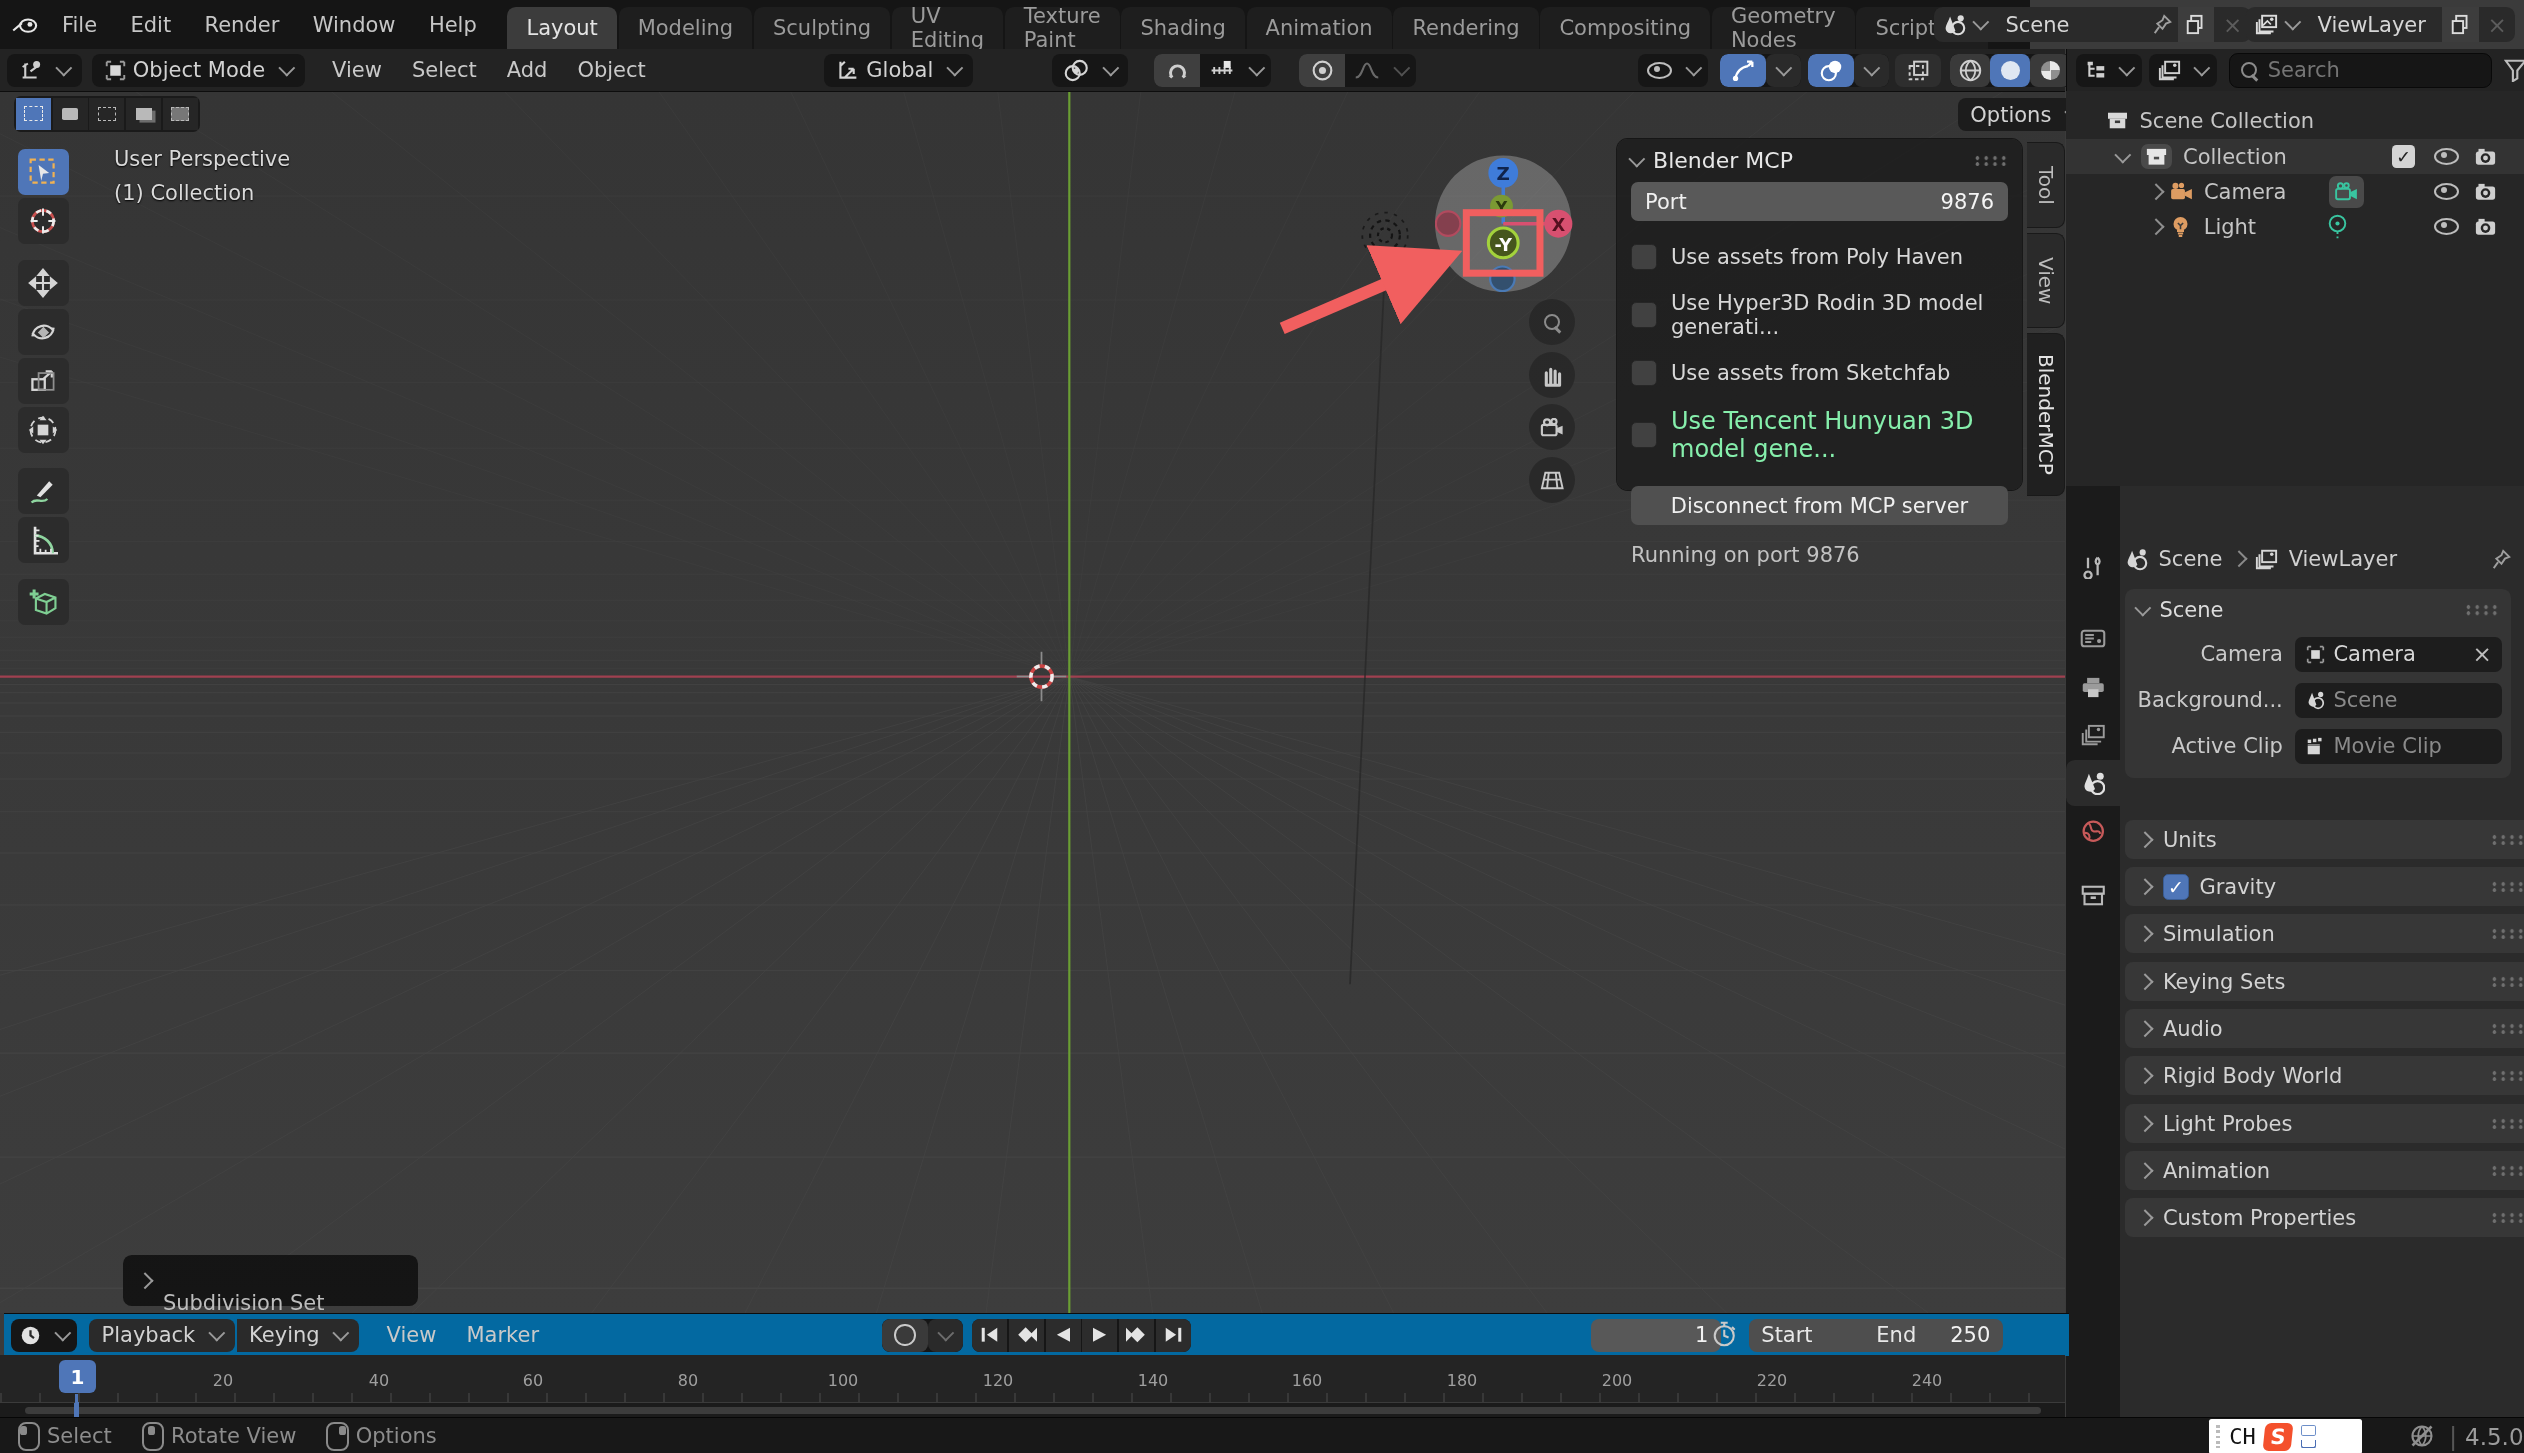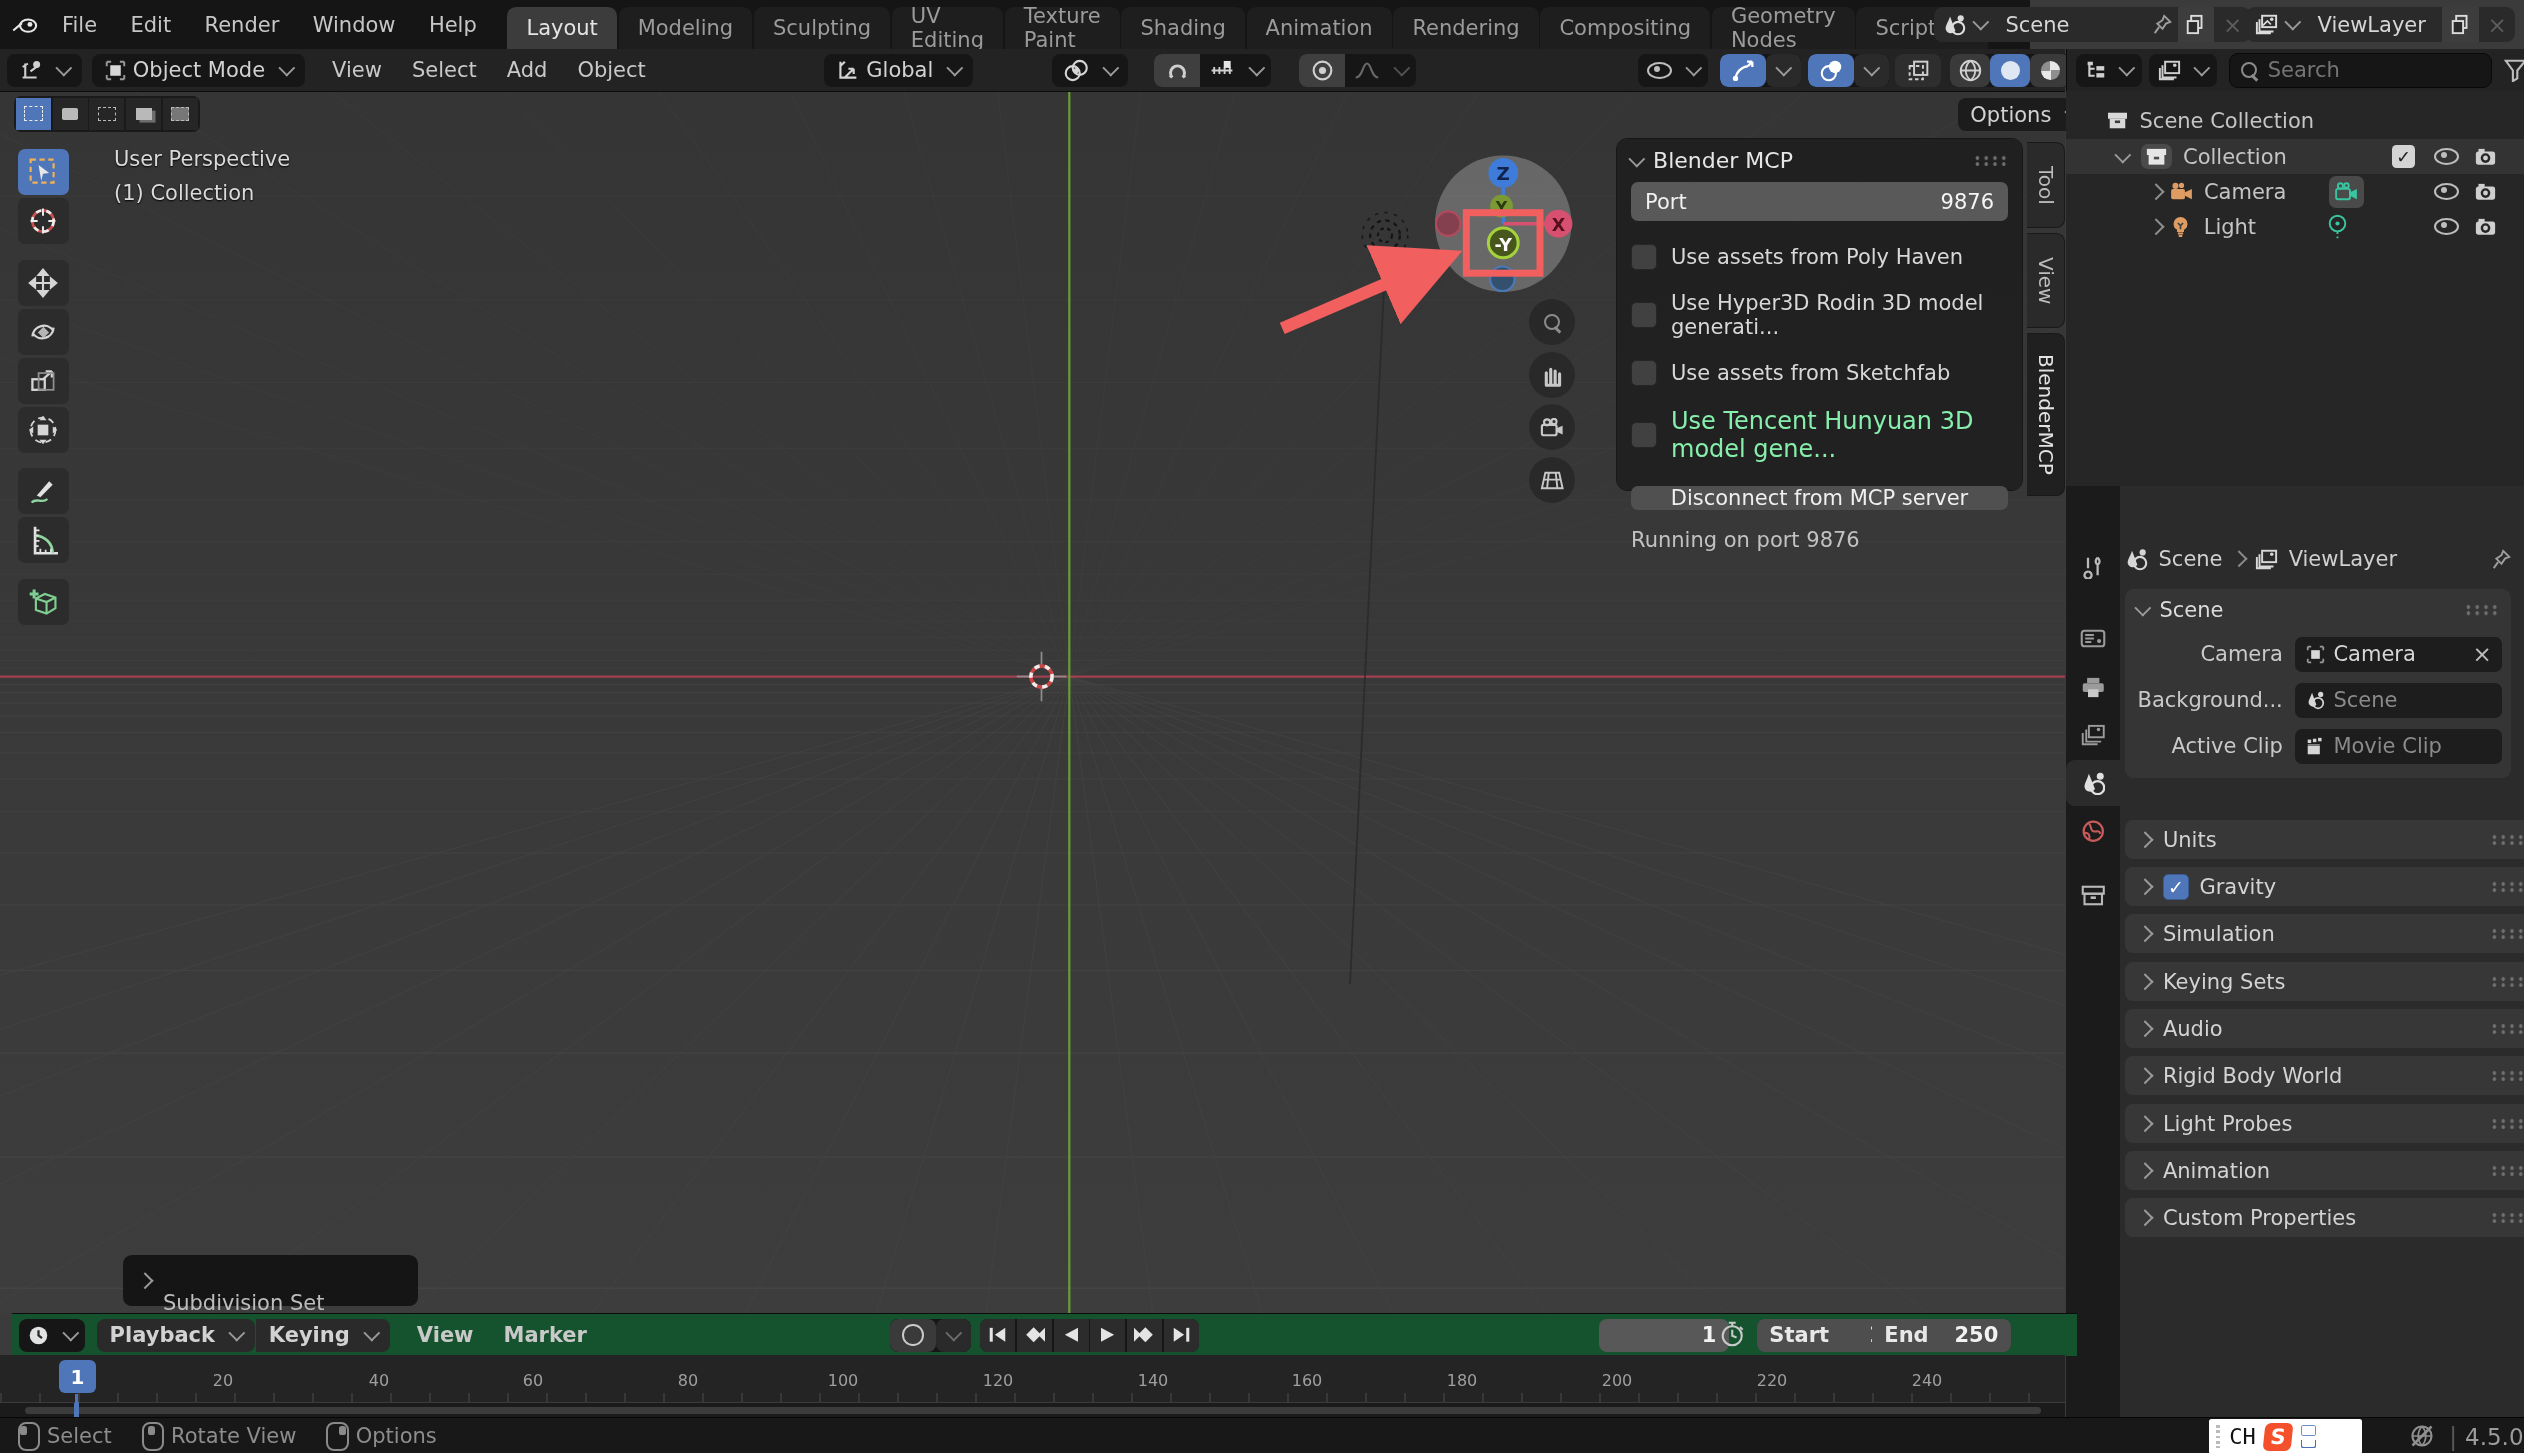--- a/index.html
+++ b/index.html
@@ -61,21 +61,21 @@
   .mag::after{content:"";position:absolute;left:10.5px;top:10.5px;width:2.6px;height:8px;background:#8b8b8b;transform:rotate(-45deg);}
   #props{left:2066px;top:486px;width:459px;height:931px;background:#2b2b2b;}
   .ptab{position:absolute;left:2066px;width:54px;height:46px;display:flex;align-items:center;justify-content:center;background:#1b1b1b;}
   .ptab.active{background:#2b2b2b;border-radius:8.8px 0 0 8.8px;}
   .sect{position:absolute;left:2125px;width:386px;height:39px;background:#373737;border-radius:8px;
         display:flex;align-items:center;padding:0 14px;color:#d3d3d3;font-size:21px;}
   .fieldbtn{background:#1d1d1d;border-radius:7px;height:35px;display:flex;align-items:center;padding:0 10.5px;gap:8.8px;
             color:#d6d6d6;font-size:21px;}
   .ghost{color:#8a8a8a;}
   
-  #tlhdr{left:12px;top:1313px;width:2065px;height:42px;background:#14532d;border-top:1.8px solid #0c0c0c;font-weight:bold;}
+  #tlhdr{left:4px;top:1313px;width:2065px;height:42px;background:#0369a1;border-top:1.8px solid #0c0c0c;}
   #ruler{left:0;top:1355px;width:2065px;height:47px;background:#242424;}
   #ruler::after{content:"";position:absolute;left:0;bottom:0;width:100%;height:8.8px;
     background:repeating-linear-gradient(to right,#383838 0 1.8px,transparent 1.8px 39px);}
   .rnum{position:absolute;top:16px;width:70px;text-align:center;font-size:16px;color:#9f9f9f;}
   .transport{width:35px;height:33px;background:#2c2c2c;display:flex;align-items:center;justify-content:center;}
   
   #status{left:0;top:1417px;width:2525px;height:37px;background:#181818;border-top:0.9px solid #060606;}
   .mouse{width:18.4px;height:25.4px;border:2.2px solid #8a8a8a;border-radius:8px;position:relative;flex:0 0 auto;}
   .mouse i{position:absolute;top:1.8px;width:7px;height:9.6px;background:#8a8a8a;border-radius:2.6px;}
   .m-l i{left:0.9px;} .m-m i{left:4.4px;} .m-r i{right:0.9px;}
@@ -518,21 +518,21 @@
       <span style="font-size:21px;color:#d8d8d8;">Use Hyper3D Rodin 3D model generati...</span>
     </div>
     <div class="mcprow" style="margin-top:21px;">
       <span class="cb"></span>
       <span style="font-size:21px;color:#d8d8d8;">Use assets from Sketchfab</span>
     </div>
     <div class="mcprow" style="margin-top:21px;">
       <span class="cb"></span>
       <span style="font-size:24px;color:#86efac;">Use Tencent Hunyuan 3D model gene...</span>
     </div>
-    <div class="mcprow" style="height:24px;margin-top:23px;background:#505050;border-radius:7px;justify-content:center;">
+    <div class="mcprow" style="height:39px;margin-top:23px;background:#505050;border-radius:7px;justify-content:center;">
       <span style="font-size:21px;color:#f0f0f0;">Disconnect from MCP server</span>
     </div>
     <div style="margin:17.5px 14px 0;font-size:21px;color:#c2c2c2;">Running on port 9876</div>
   </div>
 
   <div class="sidetab" style="top:142px;height:84px;">
       <span>Tool</span>
     </div>
   <div class="sidetab" style="top:233px;height:93px;">
       <span>View</span>

